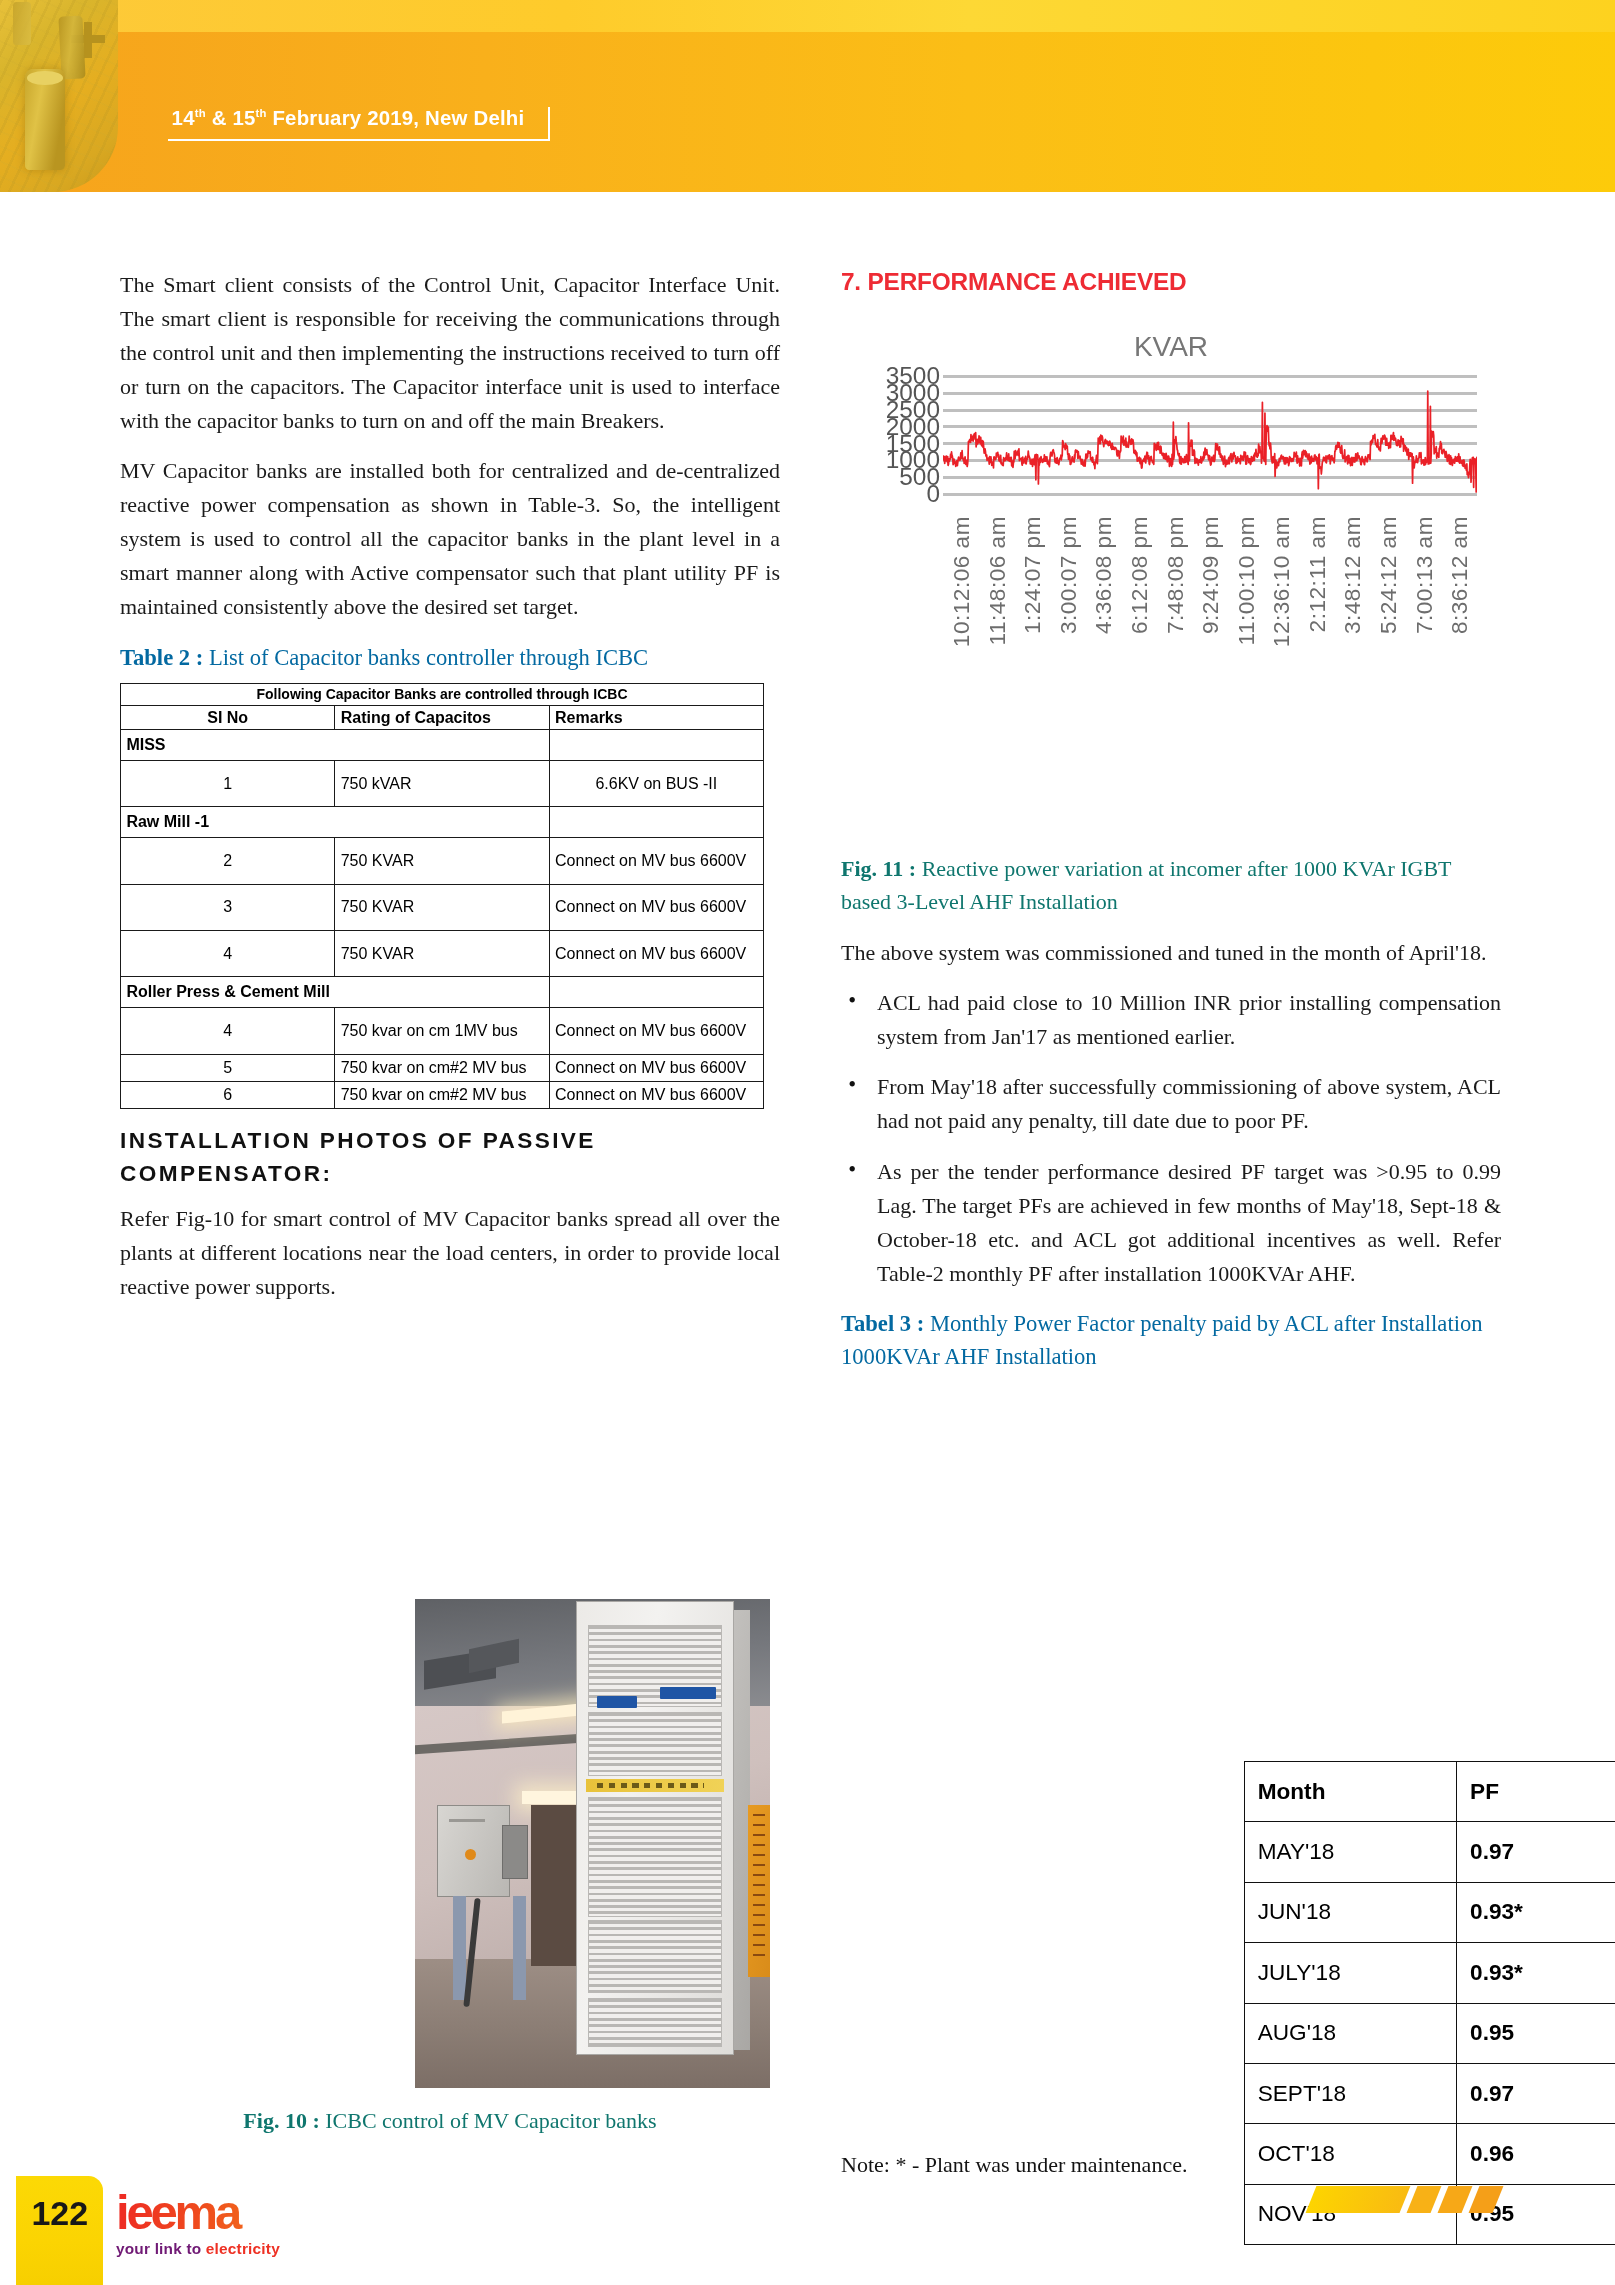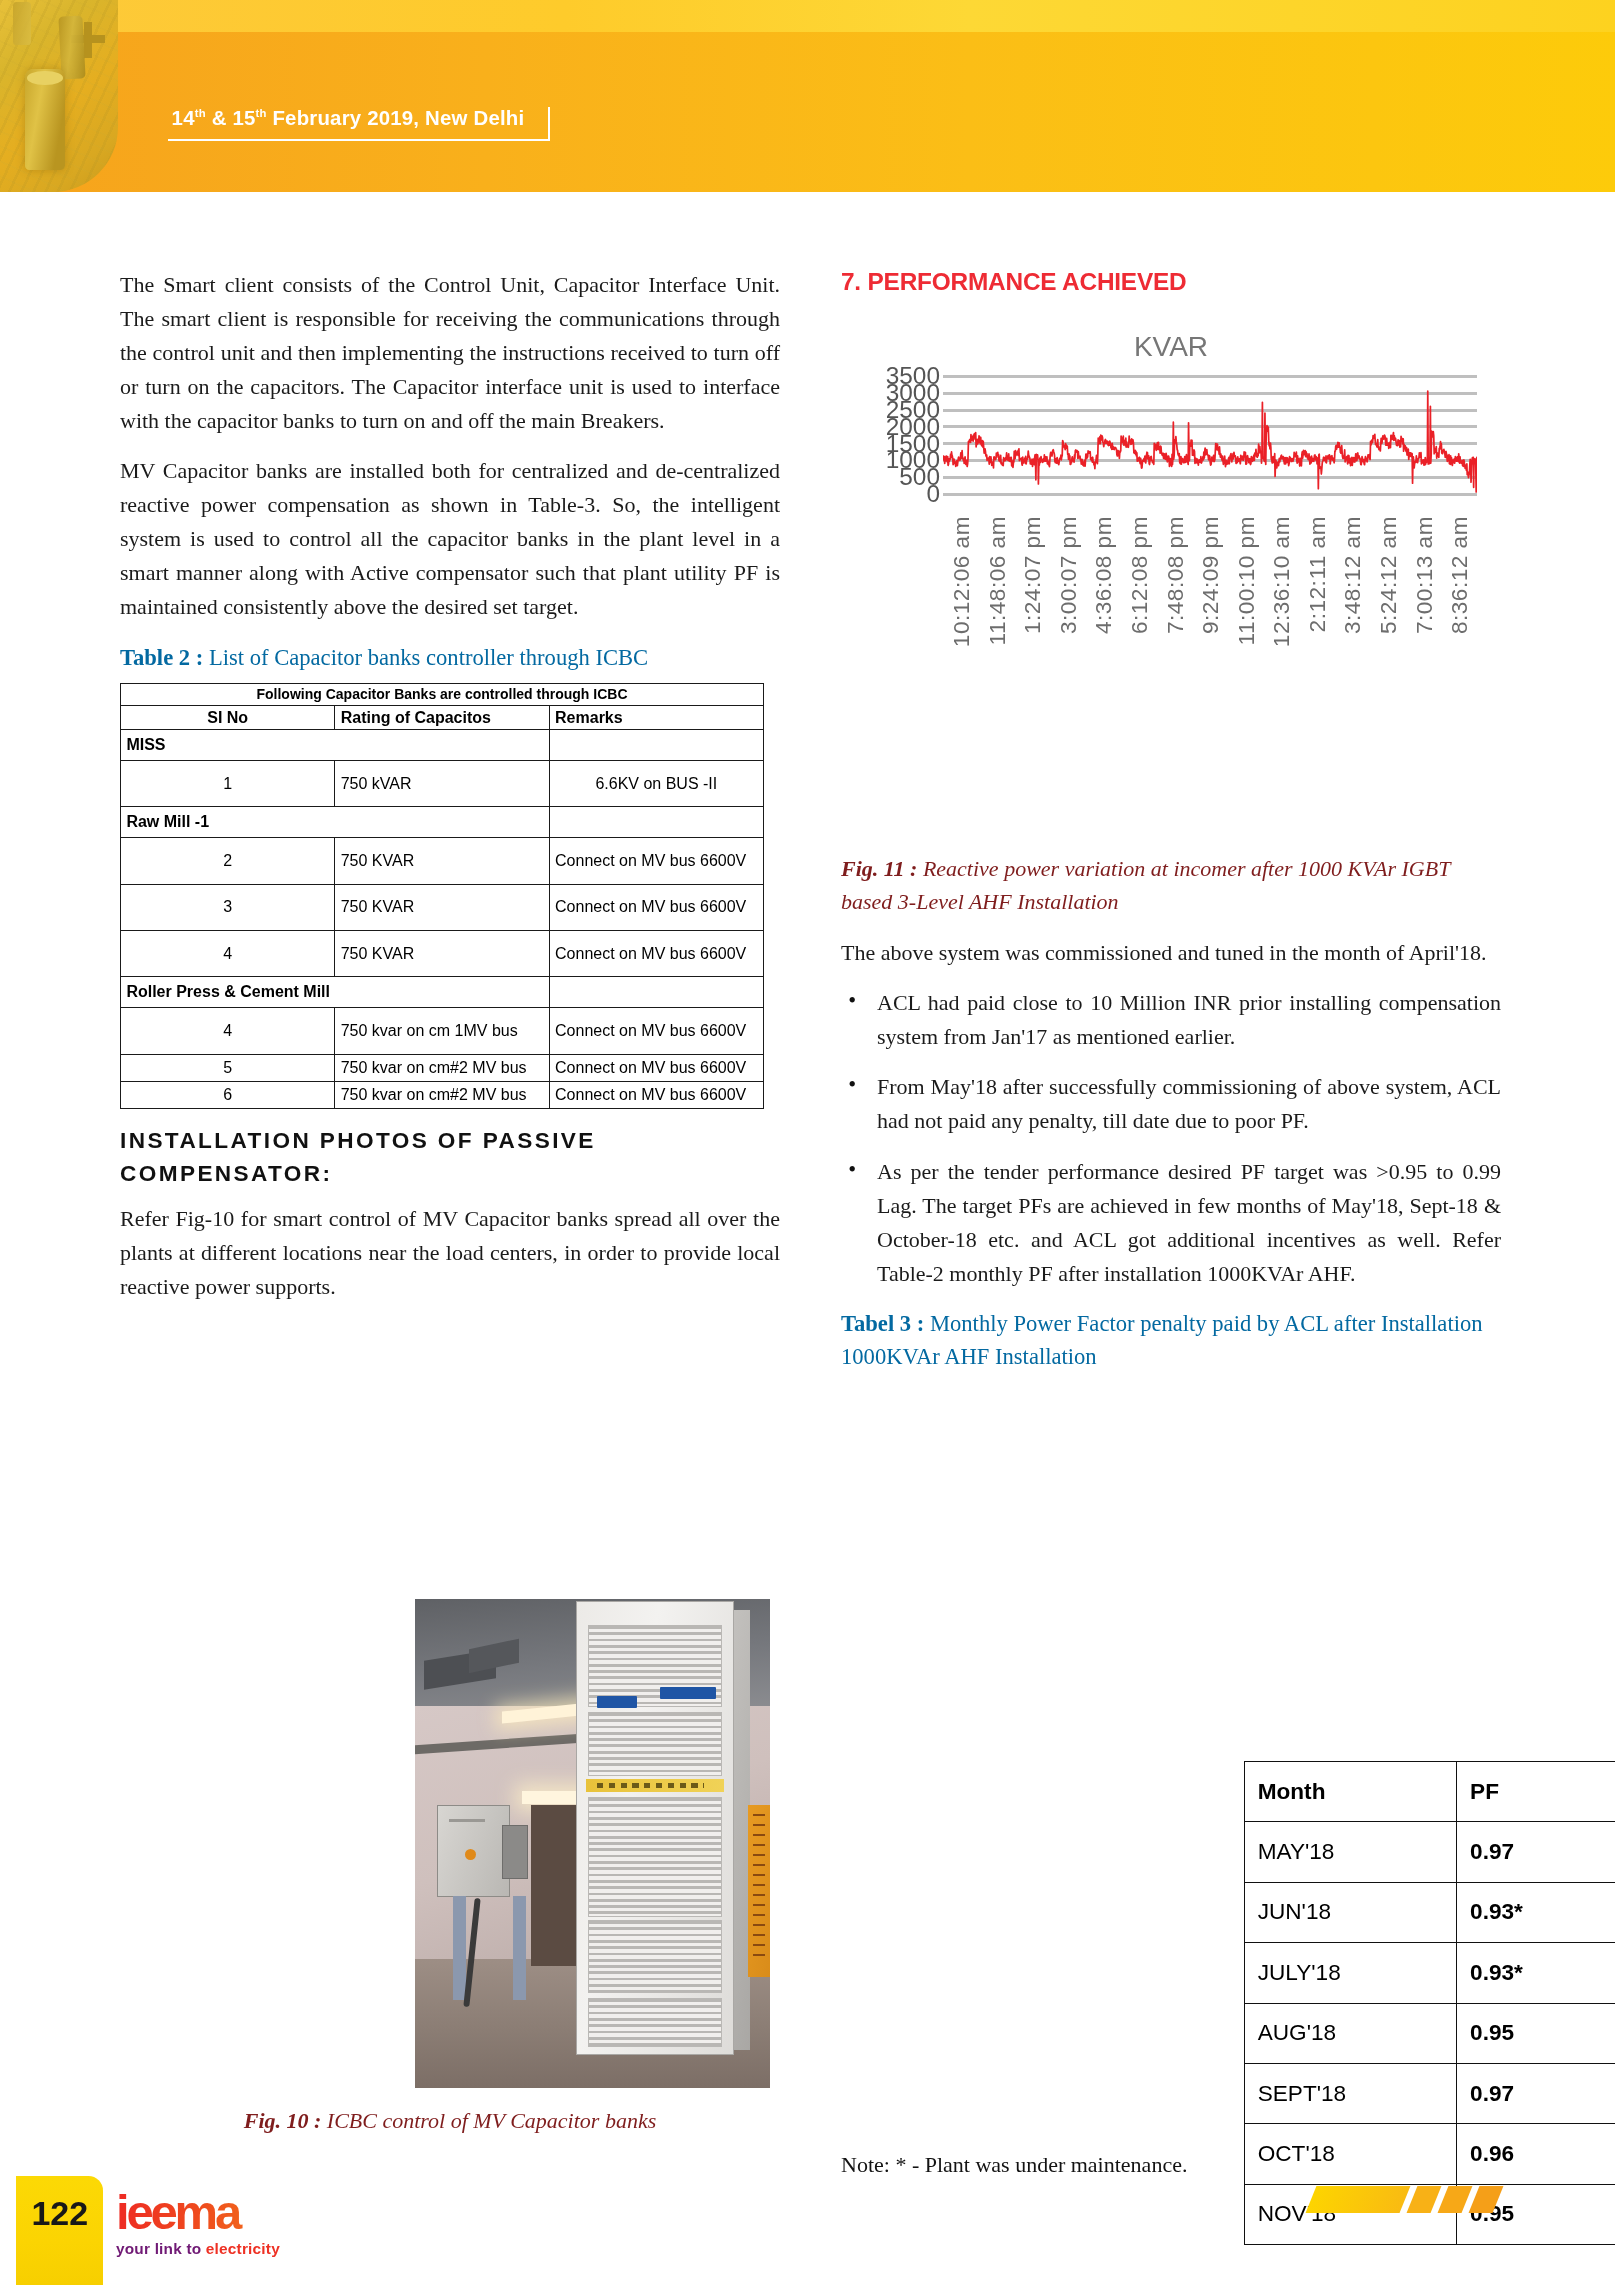--- a/index.html
+++ b/index.html
@@ -87,21 +87,21 @@
     font-weight:bold;font-size:24.4px;letter-spacing:-0.2px;
     margin:0 0 12.7px 0;
   }
   .h-black{
     color:#111;font-family:"Liberation Sans",sans-serif;
     font-weight:bold;font-size:22.6px;letter-spacing:2.4px;
     line-height:33px;margin:14.5px 0 12.7px 0;
   }
   .caption{
     font-family:"Liberation Serif",serif;font-size:22px;line-height:33px;
-    color:#7f1d1d;margin:9px 0 18px 0;font-style:italic;
+    color:#0f766e;margin:9px 0 18px 0;
   }
   .caption b{font-weight:bold;}
   .tbl-title{
     font-family:"Liberation Serif",serif;font-size:22.6px;line-height:33px;
     color:#0369a1;margin:5.4px 0 9px 0;
   }
   .tbl-title b{font-weight:bold;}
 
   ul.bullets{margin:5.4px 0 9px 0;padding:0;list-style:none;}
   ul.bullets li{

